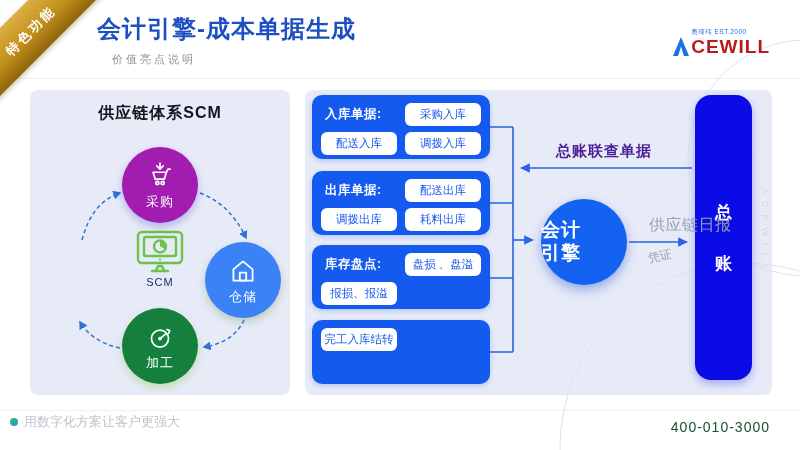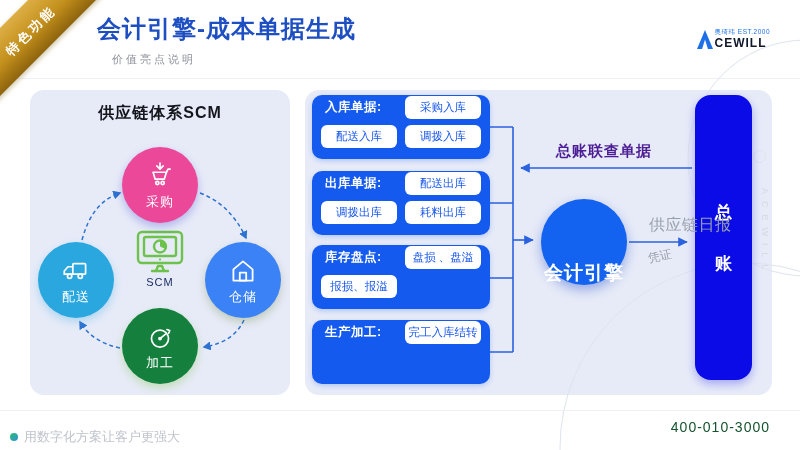--- a/index.html
+++ b/index.html
@@ -16,55 +16,55 @@
     box-shadow:0 2px 5px rgba(120,85,10,.35); }
   .page-title { position:absolute; left:97px; top:13px; font-size:24px; font-weight:bold;
     color:#1d4ec2; letter-spacing:1px; z-index:4; }
   .page-subtitle { position:absolute; left:112px; top:52px; font-size:11px; color:#8b9099;
     letter-spacing:3px; z-index:4; }
   .header-divider { position:absolute; left:0; top:78px; width:800px; height:1px; background:#eef0f4; }
 
   .logo { position:absolute; right:30px; top:29px; display:flex; align-items:flex-end; gap:2px; z-index:4; }
   .logo-right { display:flex; flex-direction:column; line-height:1; }
   .logo-top { font-size:6.5px; color:#1d6fe8; letter-spacing:.5px; margin-bottom:1px; }
-  .logo-brand { font-size:12px; font-weight:bold; color:#0f172a; letter-spacing:1px; }
-
-  
-  .panel { position:absolute; top:90px; height:305px; background:#e7ebf8; border-radius:14px; z-index:1; }
+  .logo-brand { font-size:19px; font-weight:bold; color:#b91c1c; letter-spacing:1px; }
+
+  
+  .panel { position:absolute; top:90px; height:305px; background:#e7ebf8; border-radius:8px; z-index:1; }
   .scm-panel { left:30px; width:260px; }
   .flow-panel { left:305px; width:467px; }
 
   
   .scm-title { position:absolute; left:0; top:13px; width:100%; text-align:center;
     font-size:16px; font-weight:bold; color:#14161c; letter-spacing:1px; }
   .node { position:absolute; width:76px; height:76px; border-radius:50%; display:flex;
     flex-direction:column; align-items:center; justify-content:center; gap:1px; color:#fff; z-index:3; }
   .node-label { font-size:13px; letter-spacing:1px; }
-  .node-purchase { left:92px; top:57px; background:#ec4899; box-shadow:0 4px 8px rgba(20,20,200,.25); }
+  .node-purchase { left:92px; top:57px; background:#a21caf; box-shadow:0 4px 8px rgba(20,20,200,.25); }
   .node-delivery { left:8px; top:152px; background:#2aa7df; box-shadow:0 4px 8px rgba(42,167,223,.3); }
   .node-storage { left:175px; top:152px; background:#3b82f6; box-shadow:0 4px 8px rgba(92,127,43,.3); }
   .node-processing { left:92px; top:218px; background:#15803d; box-shadow:0 4px 8px rgba(124,193,65,.35); }
   .scm-center { position:absolute; left:96px; top:139px; width:68px; display:flex;
     flex-direction:column; align-items:center; z-index:2; }
   .scm-center-label { font-size:11px; font-weight:normal; color:#16295e; letter-spacing:1px; margin-top:1px; }
   .scm-arrows { position:absolute; left:0; top:0; z-index:2; pointer-events:none; }
 
   
   .group-box { position:absolute; left:7px; width:178px; height:64px; background:#155aee;
-    border-radius:10px; padding:1px 9px; display:grid; grid-template-columns:1fr 1fr;
+    border-radius:10px; padding:8px 9px; display:grid; grid-template-columns:1fr 1fr;
     grid-auto-rows:23px; gap:6px 8px; z-index:3; box-shadow:0 2px 5px rgba(21,90,238,.25); }
   .g0 { top:5px; } .g1 { top:81px; } .g2 { top:155px; } .g3 { top:230px; }
   .group-label { color:#fff; font-weight:bold; font-size:12.5px; line-height:23px; padding-left:4px;
     letter-spacing:.5px; white-space:nowrap; }
   .chip { background:#fff; border-radius:6px; color:#1656ec; font-size:11.5px; display:flex;
     align-items:center; justify-content:center; white-space:nowrap; }
 
   
   .engine { position:absolute; left:541px; top:199px; width:86px; height:86px; border-radius:50%;
-    background:#1463f0; color:#fff; display:flex; flex-direction:row; align-items:flex-end;
+    background:#1463f0; color:#fff; display:flex; flex-direction:column; align-items:flex-start;
     justify-content:center; line-height:1.2; font-size:19px; font-weight:bold; letter-spacing:1px;
     z-index:3; box-shadow:0 5px 12px rgba(25,70,200,.4); }
   .ledger { position:absolute; left:695px; top:95px; width:57px; height:285px; background:#0b0be8;
     border-radius:16px; color:#fff; display:flex; flex-direction:column; align-items:center;
     justify-content:center; gap:28px; font-size:17px; font-weight:bold; z-index:3;
     box-shadow:0 4px 10px rgba(11,11,232,.3); }
   .ledger-query { position:absolute; left:534px; top:142px; width:140px; text-align:center;
     color:#4c1d95; font-size:15px; font-weight:bold; letter-spacing:1px; z-index:3; }
   .lbl-daily { position:absolute; left:631px; top:215px; font-size:16px; color:#98a0aa;
     letter-spacing:.5px; z-index:3;margin-left:18px; }
@@ -75,21 +75,21 @@
     font-size:9px; letter-spacing:7px; color:#d2d8e2; z-index:2; }
   .wm-dot { position:absolute; left:753px; top:150px; width:13px; height:13px; border-radius:50%;
     border:1px solid #d8dee8; opacity:.6; z-index:2; }
 
   .connectors { position:absolute; left:0; top:0; z-index:2; pointer-events:none; }
   .cline { stroke:#2b62e0; stroke-width:1.6; fill:none; }
   .arc { stroke:#dee3ef; stroke-width:1; fill:none; }
 
   
   .footer-divider { position:absolute; left:0; top:410px; width:800px; height:1px; background:#f1f1f3; }
-  .footer-slogan { position:absolute; left:10px; top:428px; display:flex; align-items:center; gap:6px;
+  .footer-slogan { position:absolute; left:10px; top:413px; display:flex; align-items:center; gap:6px;
     font-size:13px; color:#bfc4cc;text-align:right; }
   .slogan-dot { width:8px; height:8px; border-radius:50%;
     background:linear-gradient(135deg,#2fc06a 0%,#2e8fe0 100%); }
   .footer-phone { position:absolute; right:30px; top:419px; font-size:14px; color:#14532d;
     letter-spacing:1px; }
 </style>
 </head>
 <body>
 
 <div class="stage">
@@ -133,29 +133,20 @@
       <svg width="32" height="32" viewBox="0 0 30 30" fill="none" stroke="#fff" stroke-width="1.6" stroke-linecap="round" stroke-linejoin="round">
         <path d="M15 3v4.5M12 5.5l3 3 3-3"></path>
         <path d="M8.5 11.5h12.5l-2 6.5h-8.5z"></path>
         <path d="M21 11.5l1.5-3h2"></path>
         <circle cx="12.5" cy="21.5" r="1.5"></circle>
           <circle cx="17.5" cy="21.5" r="1.5"></circle>
       </svg>
       <div class="node-label">采购</div>
     </div>
 
-    <div class="node node-delivery">
-      <svg width="32" height="32" viewBox="0 0 30 30" fill="none" stroke="#fff" stroke-width="1.6" stroke-linecap="round" stroke-linejoin="round">
-        <rect x="12" y="8" width="12" height="10" rx="1"></rect>
-        <path d="M12 11H7.5l-3.5 4v3h8"></path>
-        <circle cx="9" cy="20" r="2"></circle>
-          <circle cx="19" cy="20" r="2"></circle>
-      </svg>
-      <div class="node-label">配送</div>
-    </div>
 
     <div class="node node-storage">
       <svg width="32" height="32" viewBox="0 0 30 30" fill="none" stroke="#fff" stroke-width="1.7" stroke-linecap="round" stroke-linejoin="round">
         <path d="M6 13.5L15 6l9 7.5V24H6z"></path>
         <rect x="12" y="16.5" width="6" height="7.5"></rect>
       </svg>
       <div class="node-label">仓储</div>
     </div>
 
     <div class="node node-processing">
@@ -198,21 +189,20 @@
       <div class="chip">耗料出库</div>
     </div>
 
     <div class="group-box g2">
       <div class="group-label">库存盘点:</div>
       <div class="chip">盘损 、盘溢</div>
       <div class="chip">报损、报溢</div>
     </div>
 
     <div class="group-box g3">
-      <div class="group-label">生产加工:</div>
       <div class="chip">完工入库结转</div>
     </div>
   </div>
 
   <svg class="connectors" width="800" height="450" viewBox="0 0 800 450">
     <defs>
       <marker id="arr" markerWidth="7" markerHeight="7" refX="5.5" refY="3" orient="auto">
         <path d="M0,0L6,3L0,6Z" fill="#2b62e0"></path>
       </marker>
     </defs>

